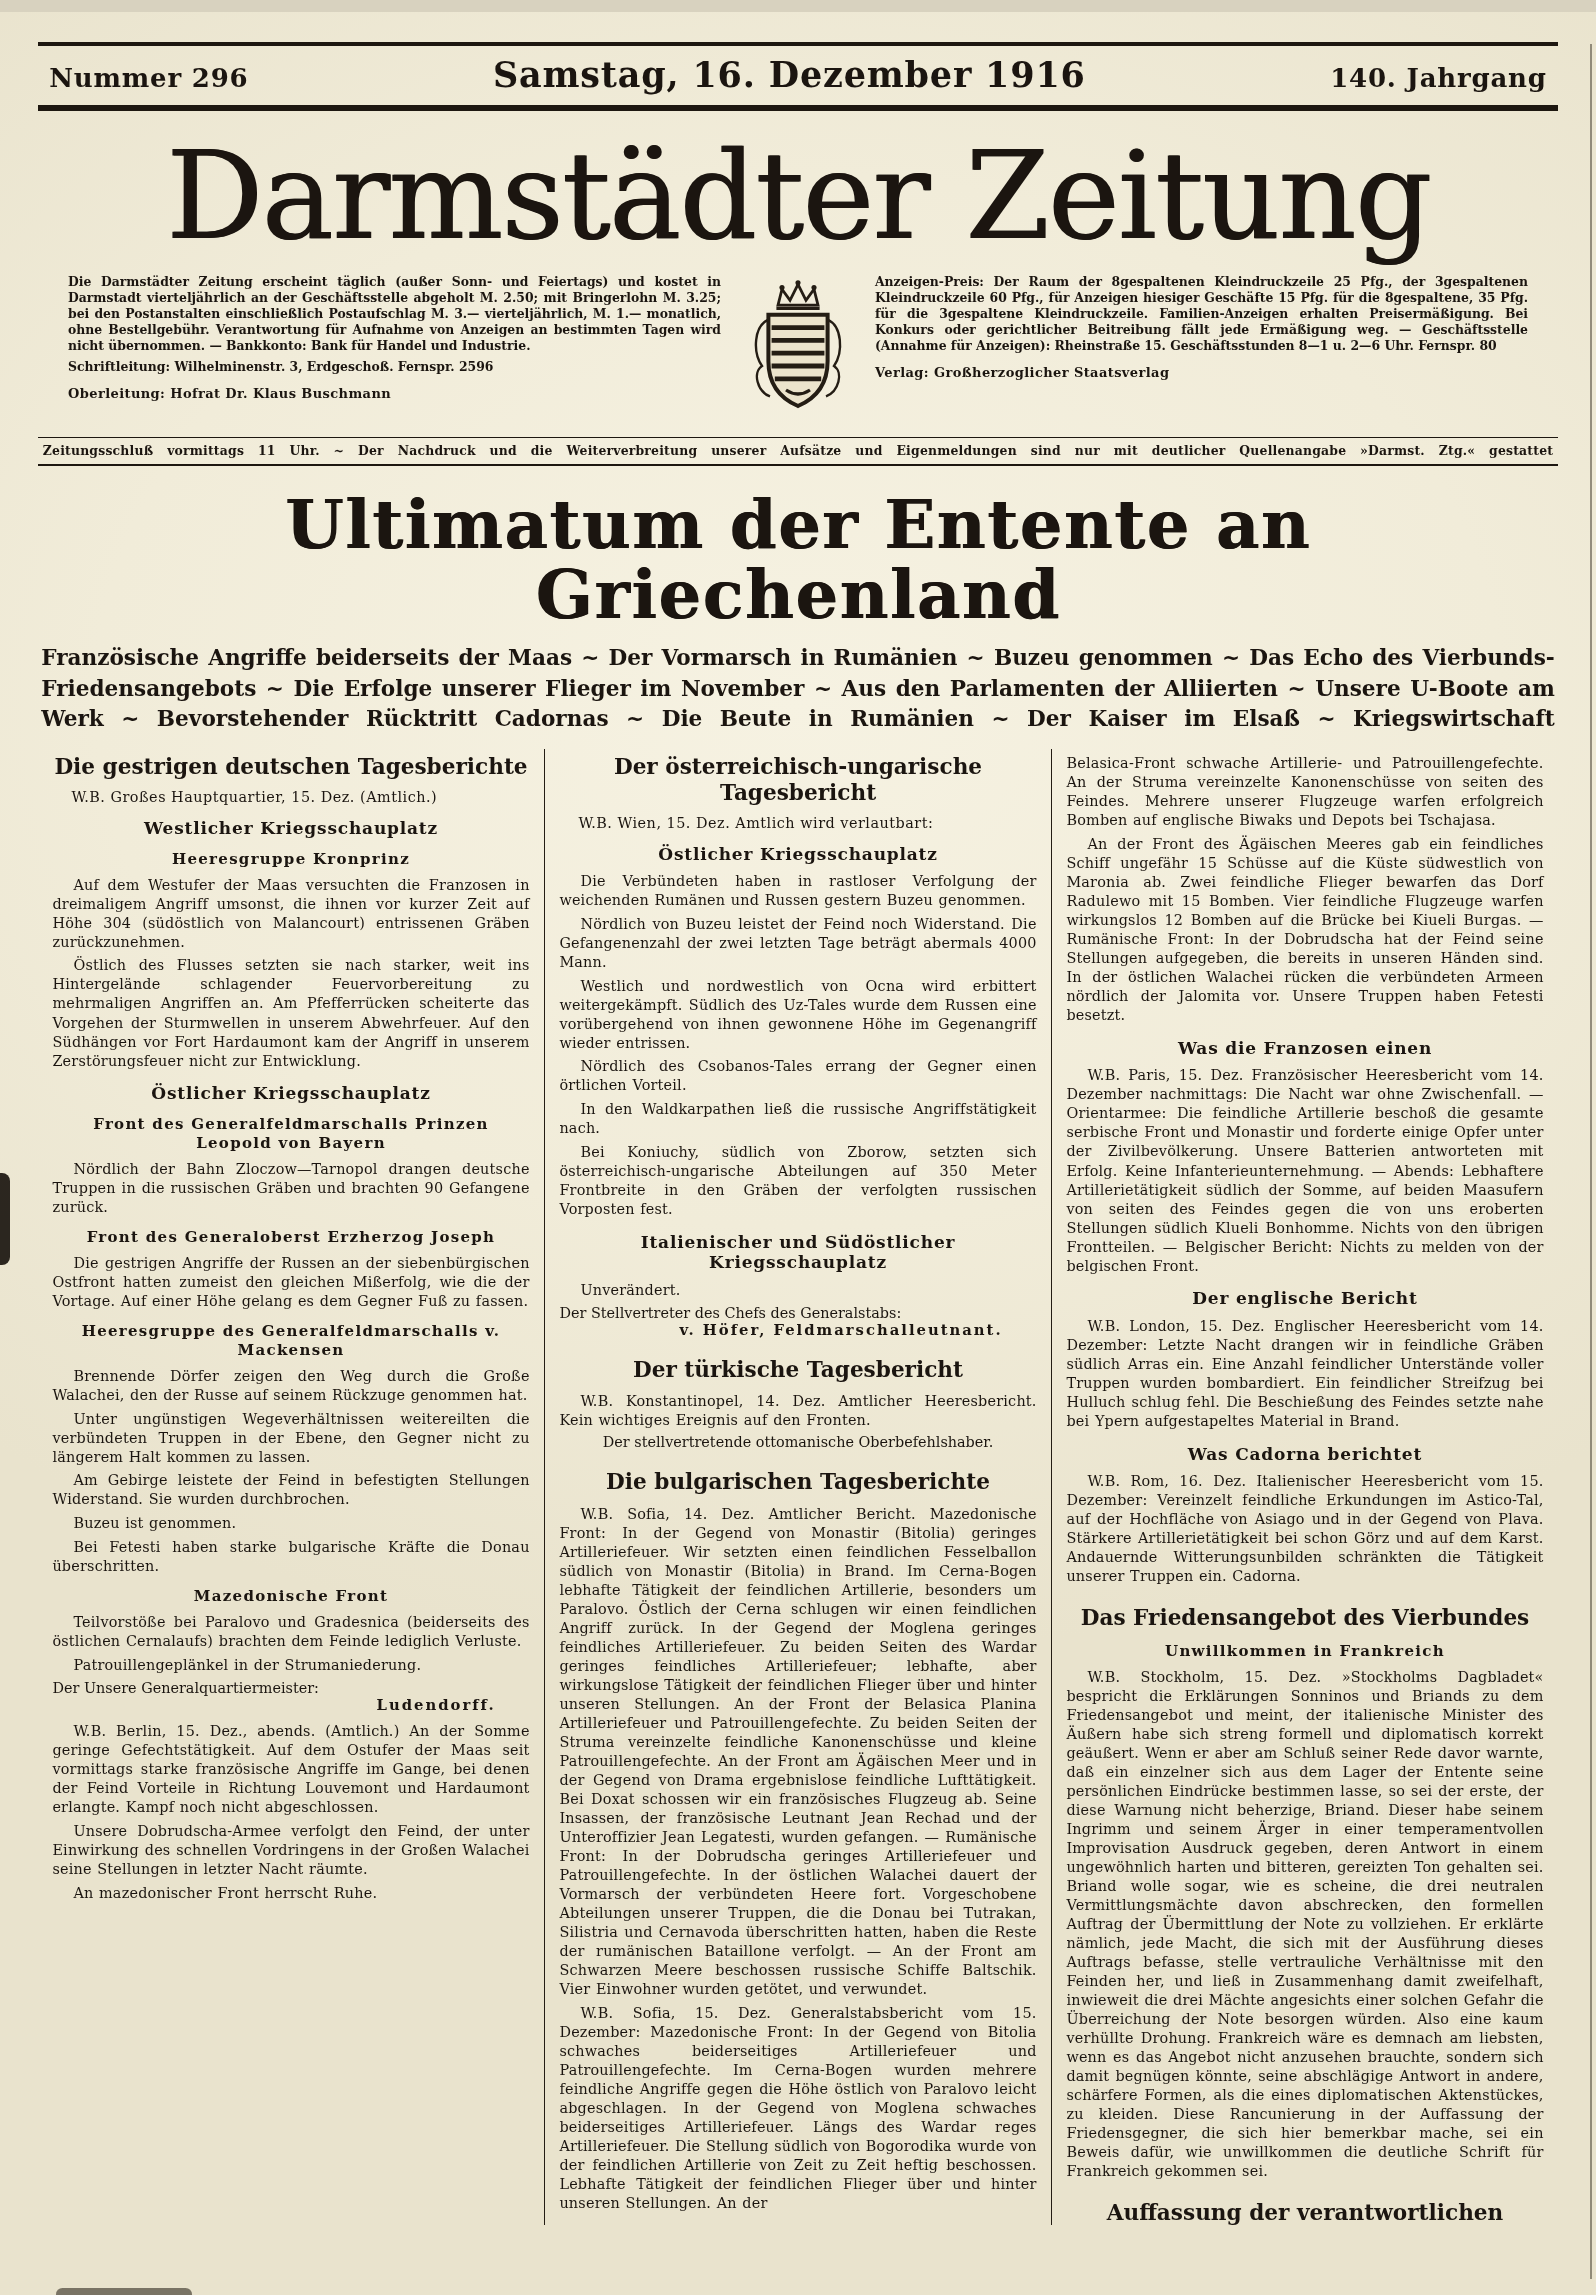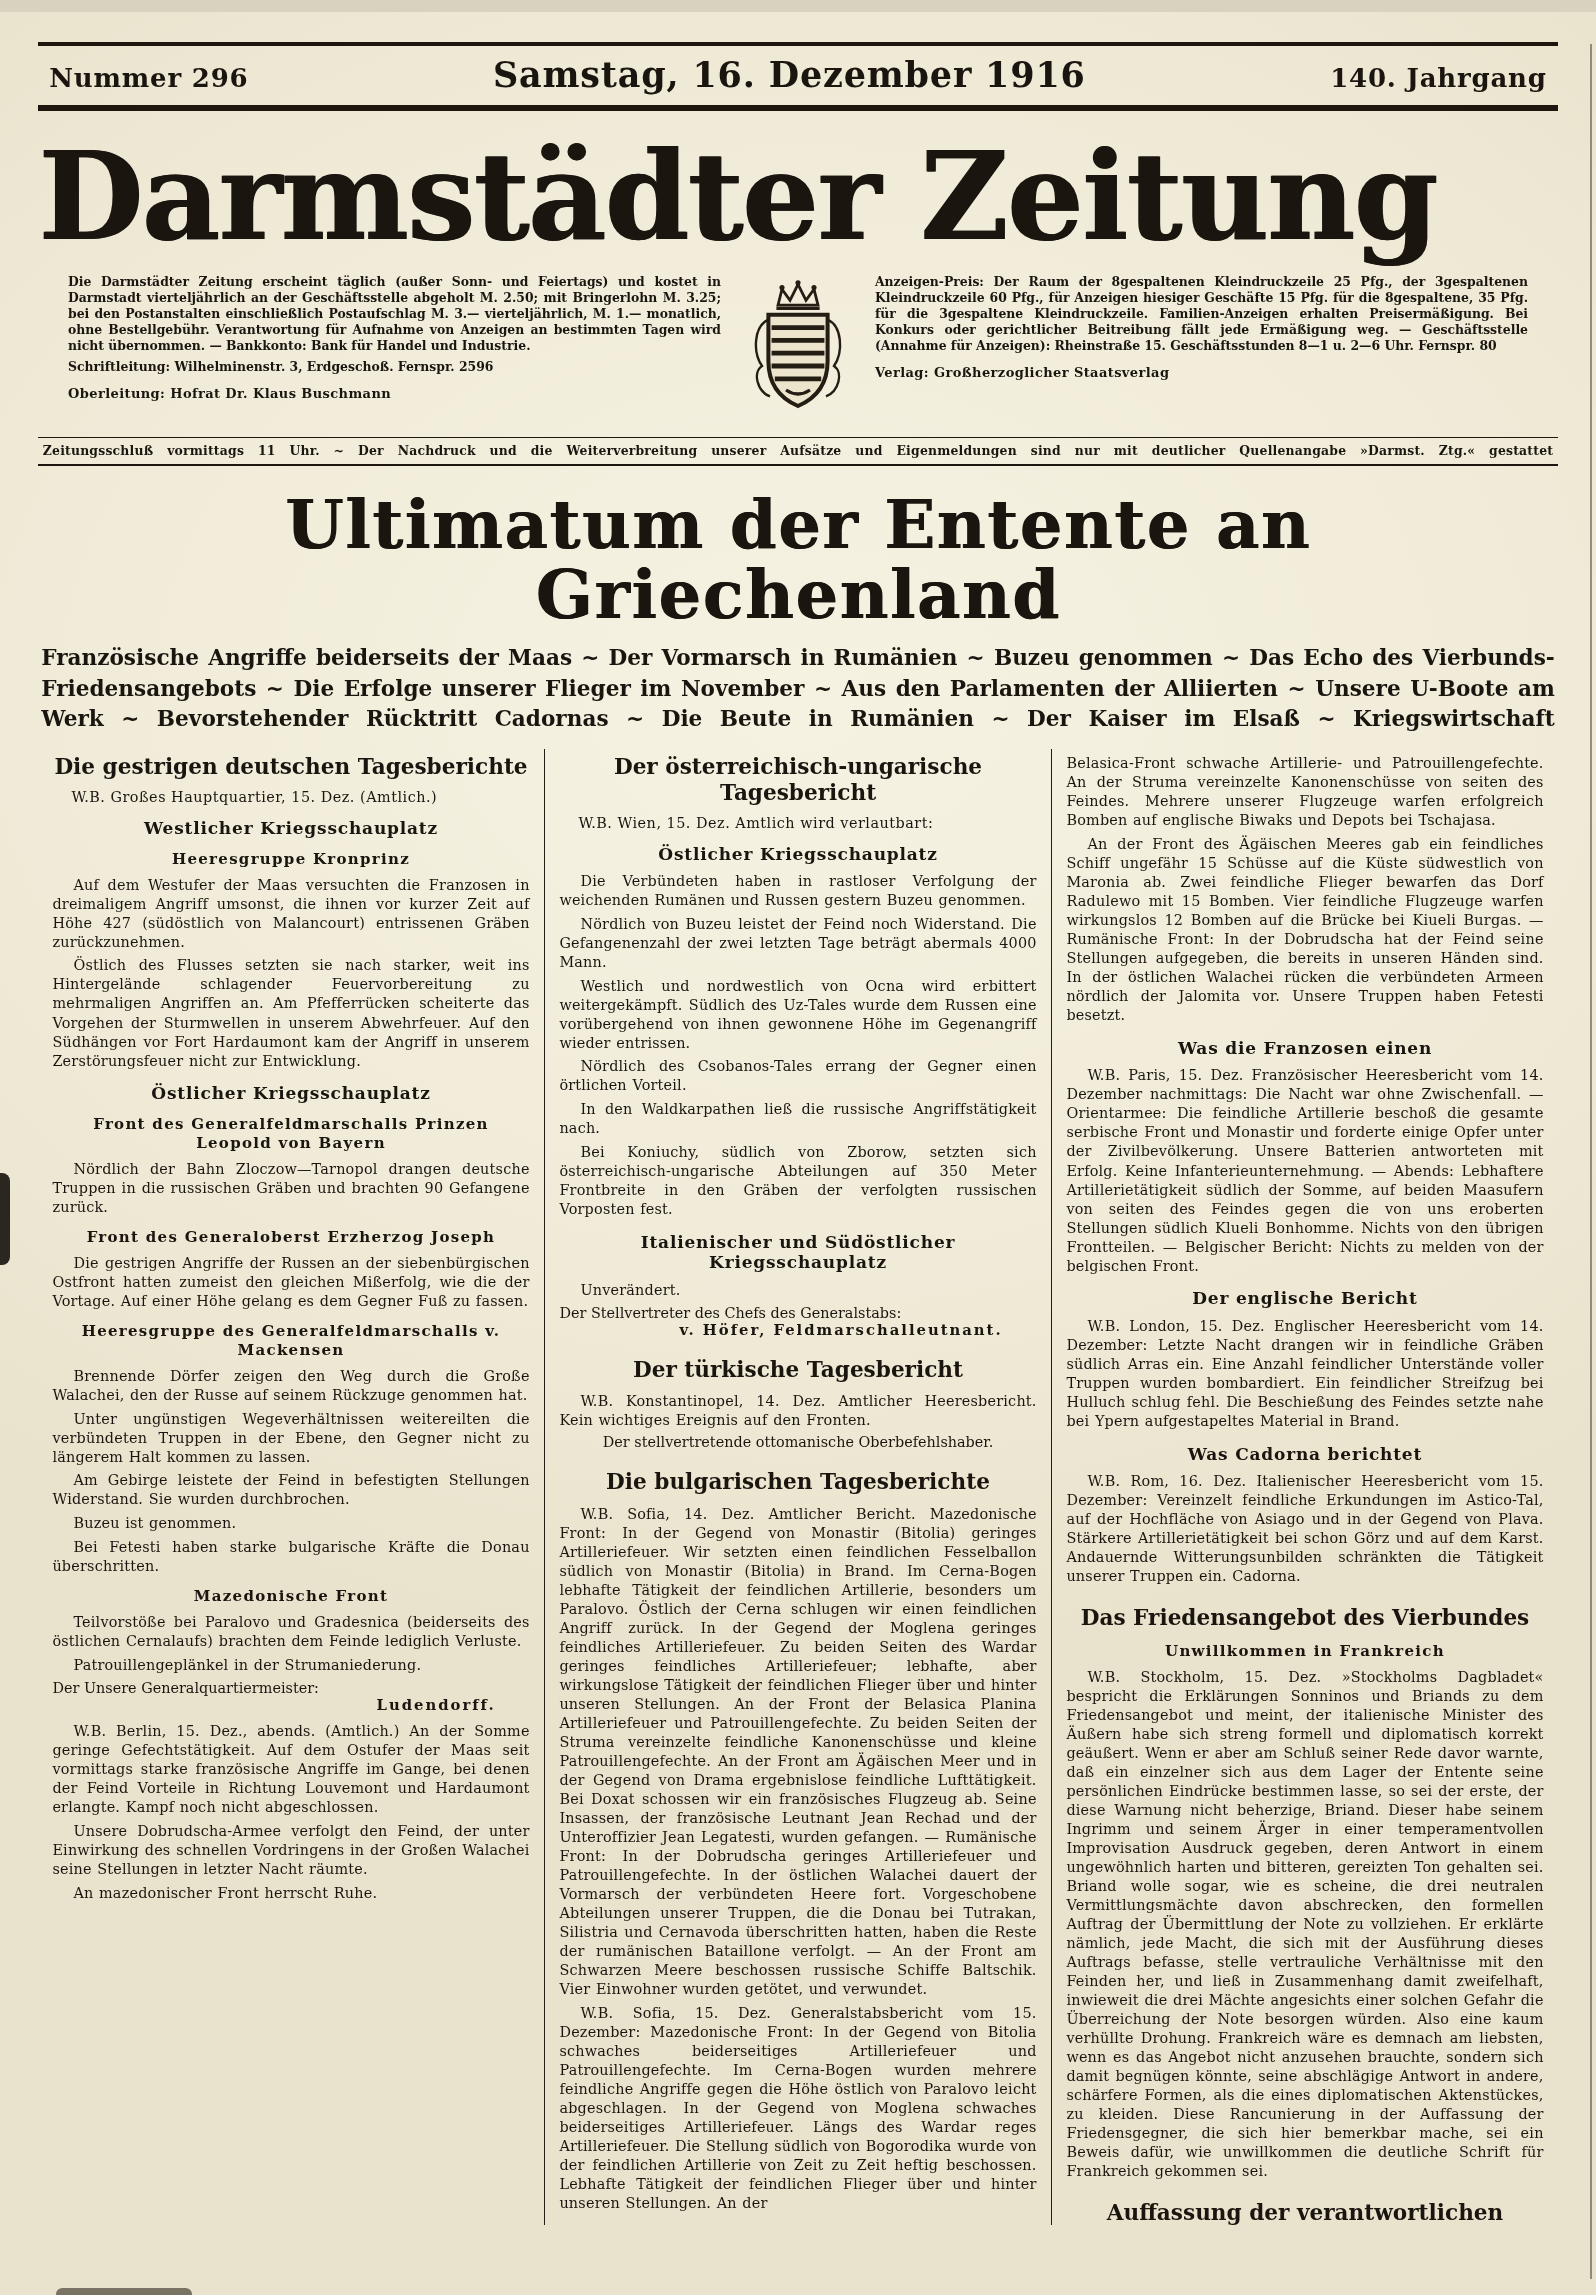--- a/index.html
+++ b/index.html
@@ -25,21 +25,22 @@
   .topbar {
     display:flex; justify-content:space-between; align-items:baseline;
     border-top:4px solid #1d1710; border-bottom:6.4px solid #1d1710;
     padding:8px 11.2px 9.6px 11.2px;
   }
   .topbar .issue, .topbar .volume { font-size:26px; font-weight:700; letter-spacing:0.8px; }
   .topbar .date { font-size:35px; font-weight:700; letter-spacing:0.8px; }
 
   
   .masthead {
-    font-size:121px; font-weight:700; letter-spacing:-1.6px;
+    text-align:center;
+    font-size:121px; font-weight:400; letter-spacing:-1.6px;
     line-height:1.05;
     padding:22.3px 0 8px 0;
     text-shadow: 1.2px 0 0 #1b1510;
   }
 
   
   .imprint { display:flex; gap:21px; padding:6.4px 30px 11.2px 30px; align-items:flex-start; }
   .imprint-left, .imprint-right { flex:1 1 0; font-size:12.4px; font-weight:700; line-height:1.28; text-align:justify; }
   .imprint-line { margin-top:4.8px; }
   .imprint-director { margin-top:11.2px; font-weight:700; font-size:13px; letter-spacing:0.4px; }
@@ -142,21 +143,21 @@
 
   <h2 class="headline">Ultimatum der Entente an Griechenland</h2>
   <div class="subheadline">Französische Angriffe beiderseits der Maas ~ Der Vormarsch in Rumänien ~ Buzeu genommen ~ Das Echo des Vierbunds-Friedensangebots ~ Die Erfolge unserer Flieger im November ~ Aus den Parlamenten der Alliierten ~ Unsere U-Boote am Werk ~ Bevorstehender Rücktritt Cadornas ~ Die Beute in Rumänien ~ Der Kaiser im Elsaß ~ Kriegswirtschaft</div>
 
   <div class="columns">
     <div class="col">
         <div class="bk-title">Die gestrigen deutschen Tagesberichte</div>
         <div class="bk-date">W.B. Großes Hauptquartier, 15. Dez. (Amtlich.)</div>
         <div class="bk-sub">Westlicher Kriegsschauplatz</div>
         <div class="bk-sub2">Heeresgruppe Kronprinz</div>
-        <div class="bk-p">Auf dem Westufer der Maas versuchten die Franzosen in dreimaligem Angriff umsonst, die ihnen vor kurzer Zeit auf Höhe 427 (südöstlich von Malancourt) entrissenen Gräben zurückzunehmen.</div>
+        <div class="bk-p">Auf dem Westufer der Maas versuchten die Franzosen in dreimaligem Angriff umsonst, die ihnen vor kurzer Zeit auf Höhe 304 (südöstlich von Malancourt) entrissenen Gräben zurückzunehmen.</div>
         <div class="bk-p">Östlich des Flusses setzten sie nach starker, weit ins Hintergelände schlagender Feuervorbereitung zu mehrmaligen Angriffen an. Am Pfefferrücken scheiterte das Vorgehen der Sturmwellen in unserem Abwehrfeuer. Auf den Südhängen vor Fort Hardaumont kam der Angriff in unserem Zerstörungsfeuer nicht zur Entwicklung.</div>
         <div class="bk-sub">Östlicher Kriegsschauplatz</div>
         <div class="bk-sub2">Front des Generalfeldmarschalls Prinzen Leopold von Bayern</div>
         <div class="bk-p">Nördlich der Bahn Zloczow—Tarnopol drangen deutsche Truppen in die russischen Gräben und brachten 90 Gefangene zurück.</div>
         <div class="bk-sub2">Front des Generaloberst Erzherzog Joseph</div>
         <div class="bk-p">Die gestrigen Angriffe der Russen an der siebenbürgischen Ostfront hatten zumeist den gleichen Mißerfolg, wie die der Vortage. Auf einer Höhe gelang es dem Gegner Fuß zu fassen.</div>
         <div class="bk-sub2">Heeresgruppe des Generalfeldmarschalls v. Mackensen</div>
         <div class="bk-p">Brennende Dörfer zeigen den Weg durch die Große Walachei, den der Russe auf seinem Rückzuge genommen hat.</div>
         <div class="bk-p">Unter ungünstigen Wegeverhältnissen weitereilten die verbündeten Truppen in der Ebene, den Gegner nicht zu längerem Halt kommen zu lassen.</div>
         <div class="bk-p">Am Gebirge leistete der Feind in befestigten Stellungen Widerstand. Sie wurden durchbrochen.</div>

